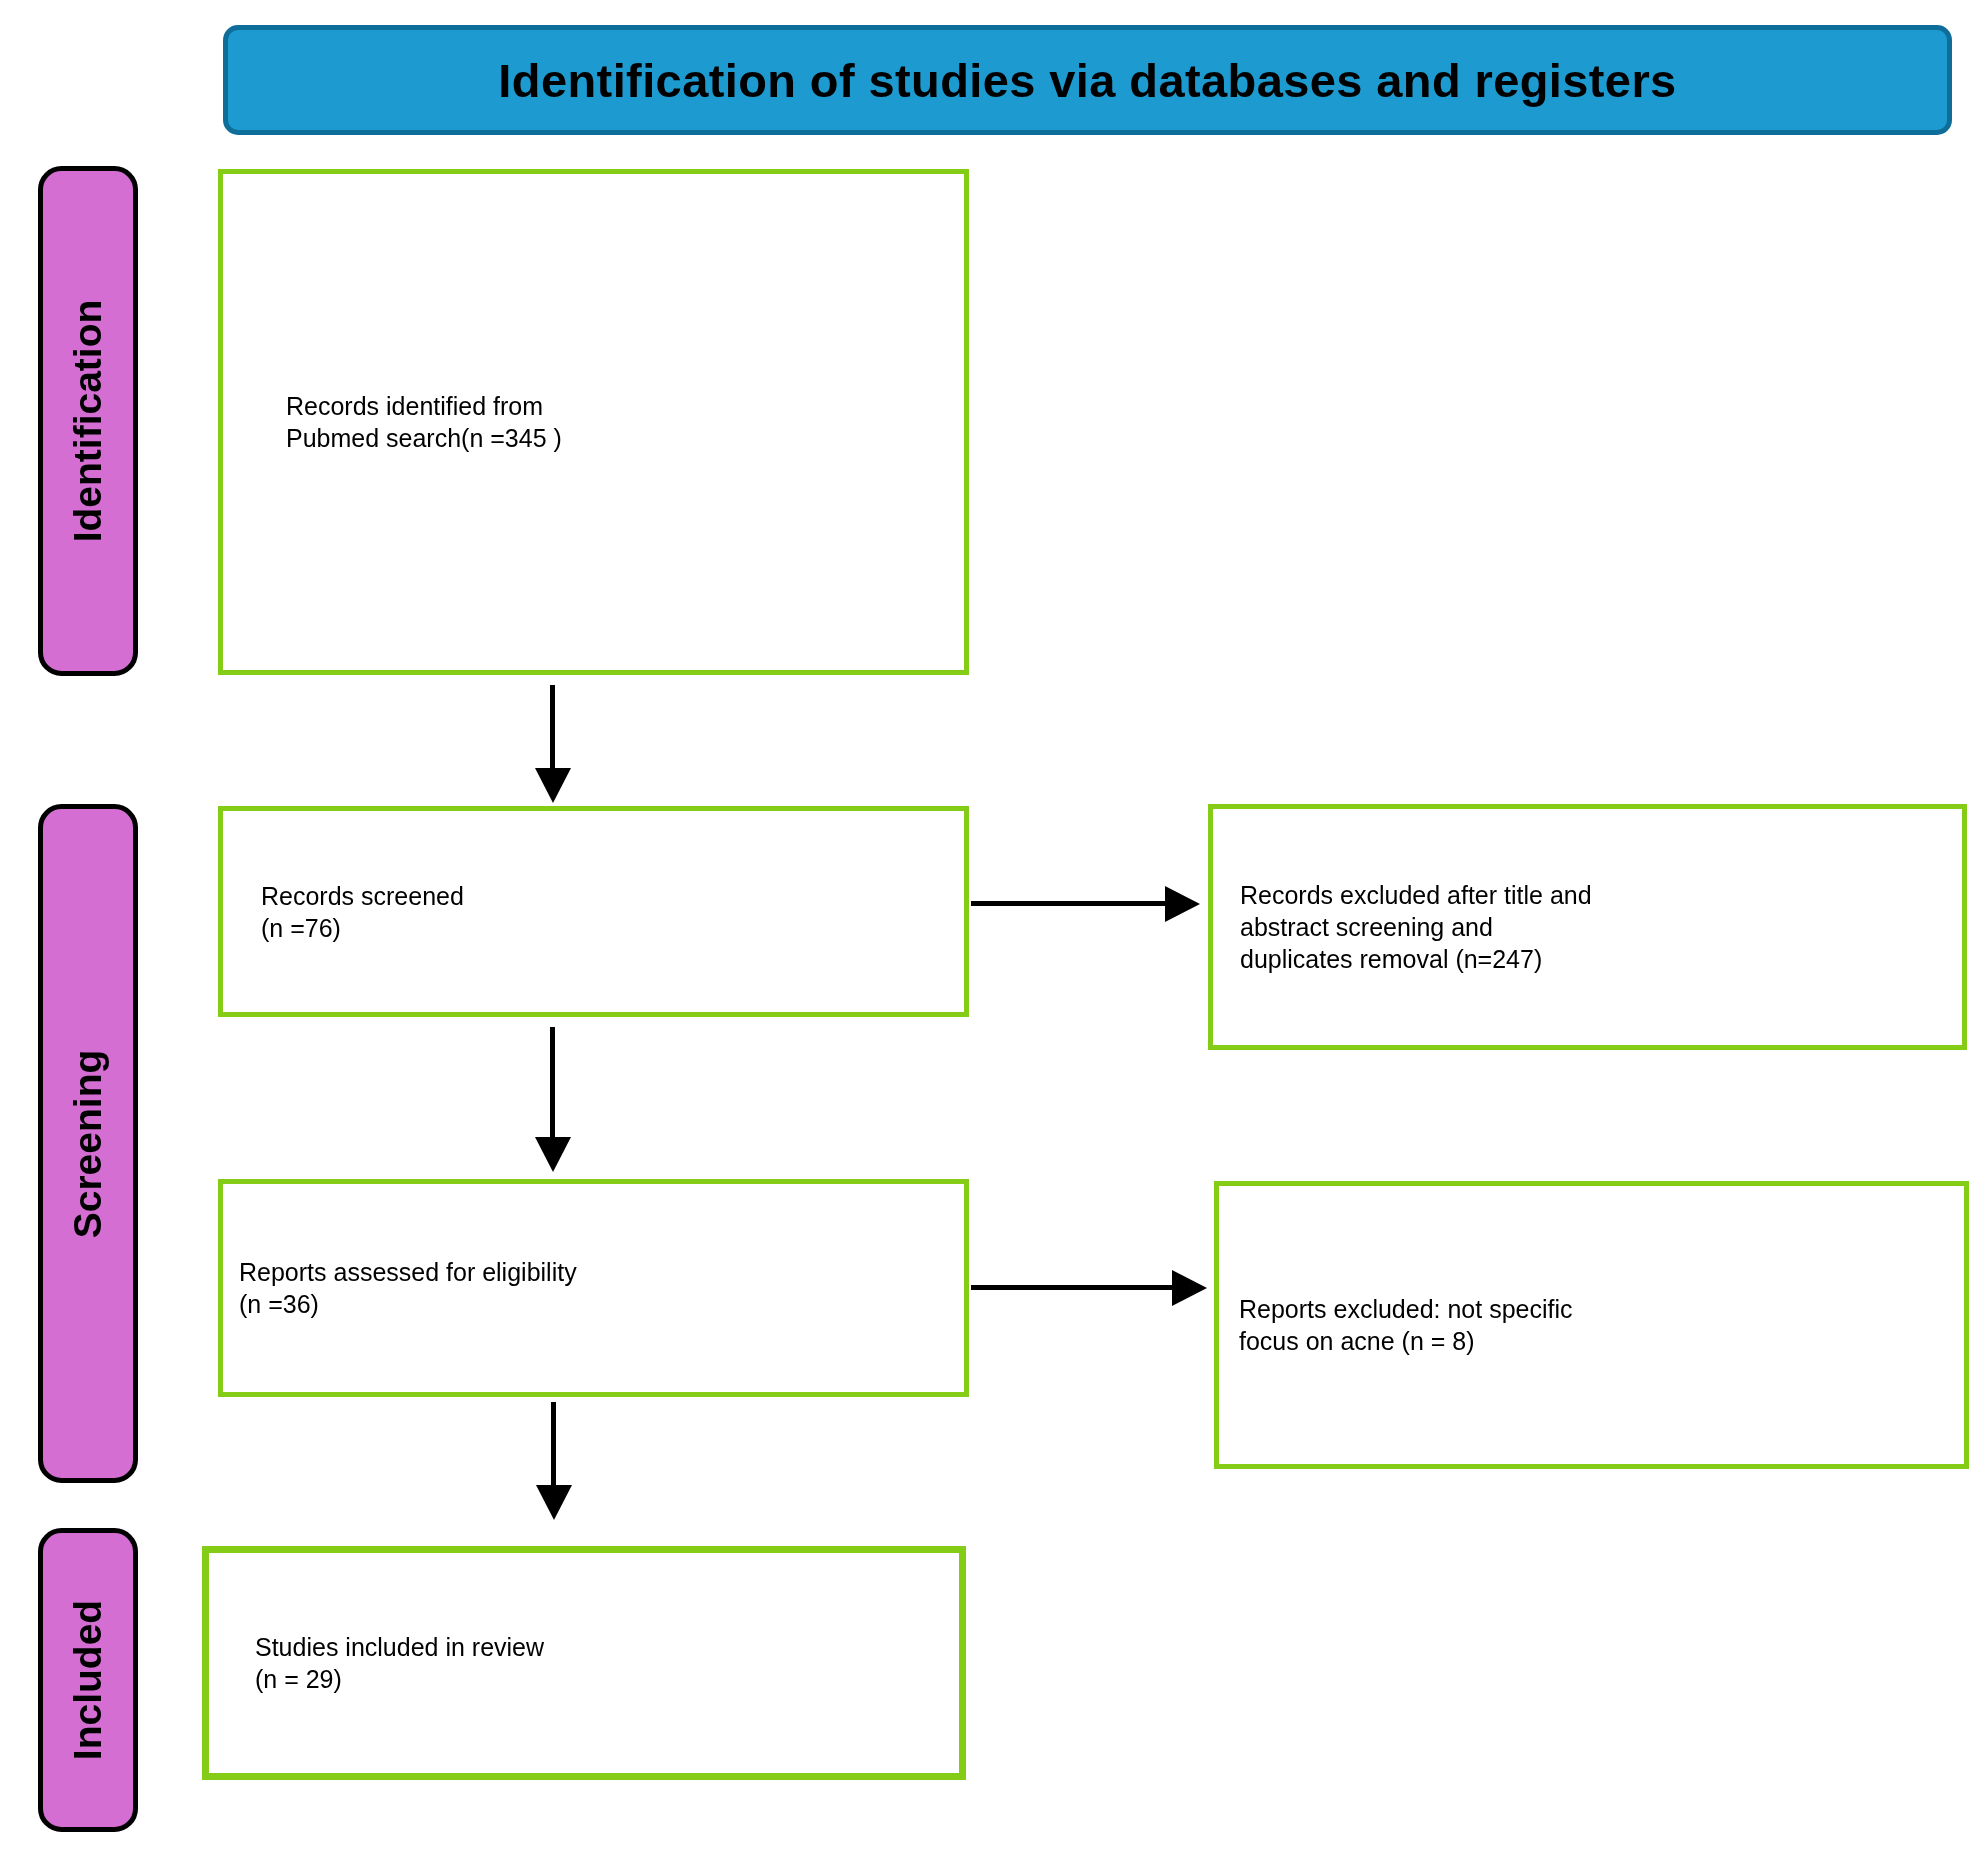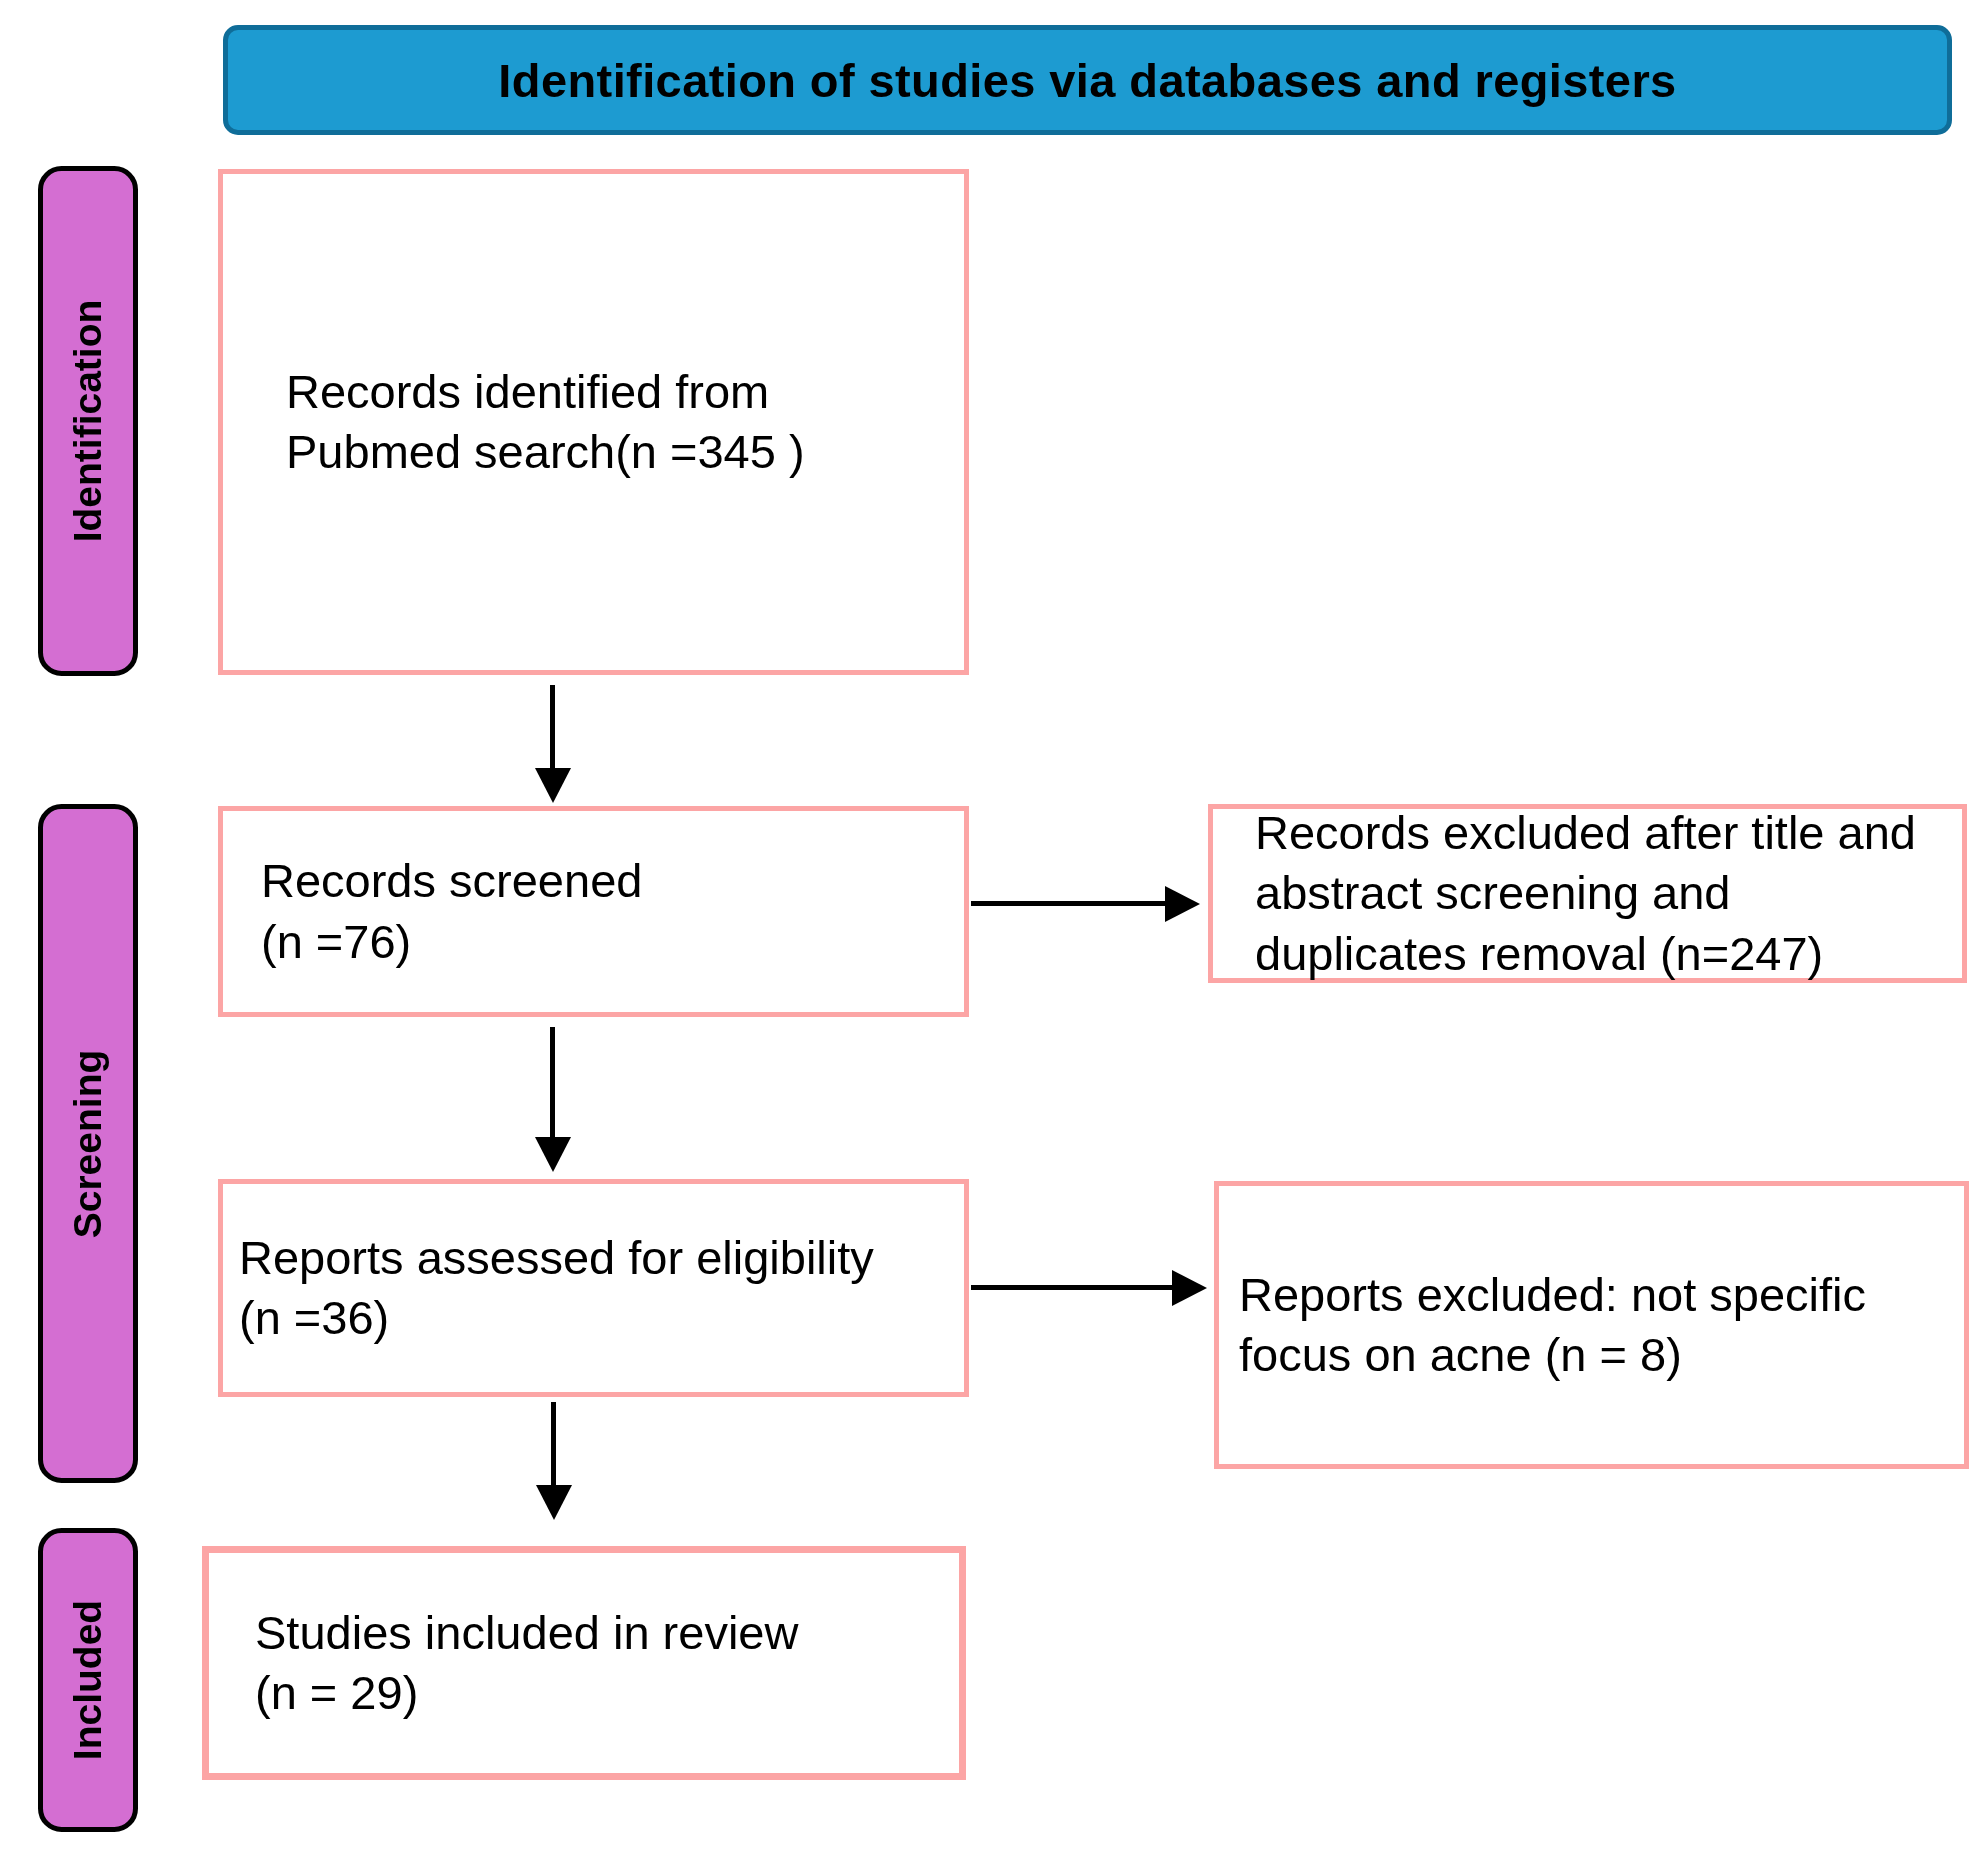--- a/index.html
+++ b/index.html
@@ -46,29 +46,29 @@
     font-weight: bold;
   }
   .stage-identification { top: 166px; height: 510px; }
   .stage-screening      { top: 804px; height: 679px; }
   .stage-included       { top: 1528px; height: 304px; }
 
   
   .flow-box {
     position: absolute;
     background: #ffffff;
-    border: 5px solid #fca5a5;
+    border: 5px solid #84cc16;
     display: flex; align-items: center;
-    font-size: 47px;
+    font-size: 25px;
     line-height: 1.28;
     white-space: pre-line;
   }
   .box-identified { left: 218px;  top: 169px;  width: 751px; height: 506px; padding-left: 63px; }
   .box-screened   { left: 218px;  top: 806px;  width: 751px; height: 211px; padding-left: 38px; }
-  .box-excluded-screening { left: 1208px; top: 804px; width: 759px; height: 179px; padding-left: 42px; }
+  .box-excluded-screening { left: 1208px; top: 804px; width: 759px; height: 246px; padding-left: 27px; }
   .box-assessed   { left: 218px;  top: 1179px; width: 751px; height: 218px; padding-left: 16px; }
   .box-excluded-eligibility { left: 1214px; top: 1181px; width: 755px; height: 288px; padding-left: 20px; }
   .box-included   { left: 202px;  top: 1546px; width: 764px; height: 234px; padding-left: 46px; border-width: 7.6px; }
 
   
   .arrow-down {
     position: absolute;
     width: 37px;
     display: flex; flex-direction: column; align-items: center;
   }

